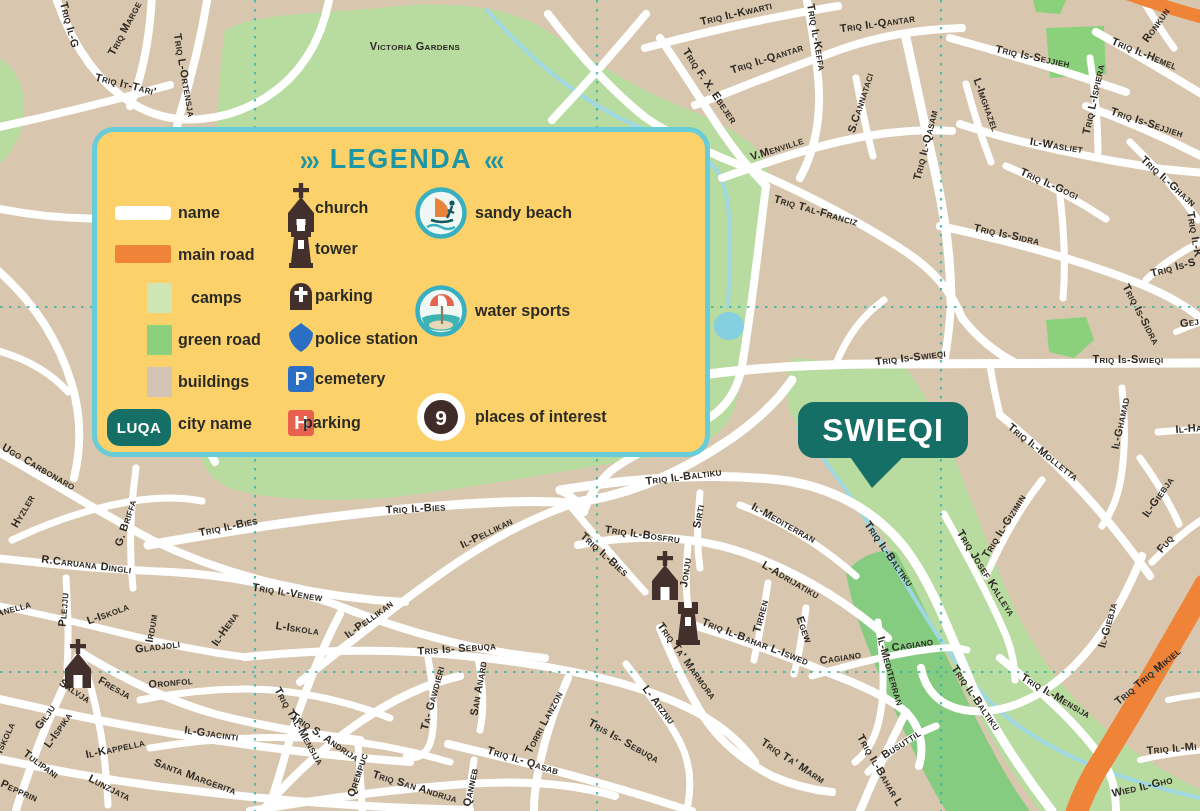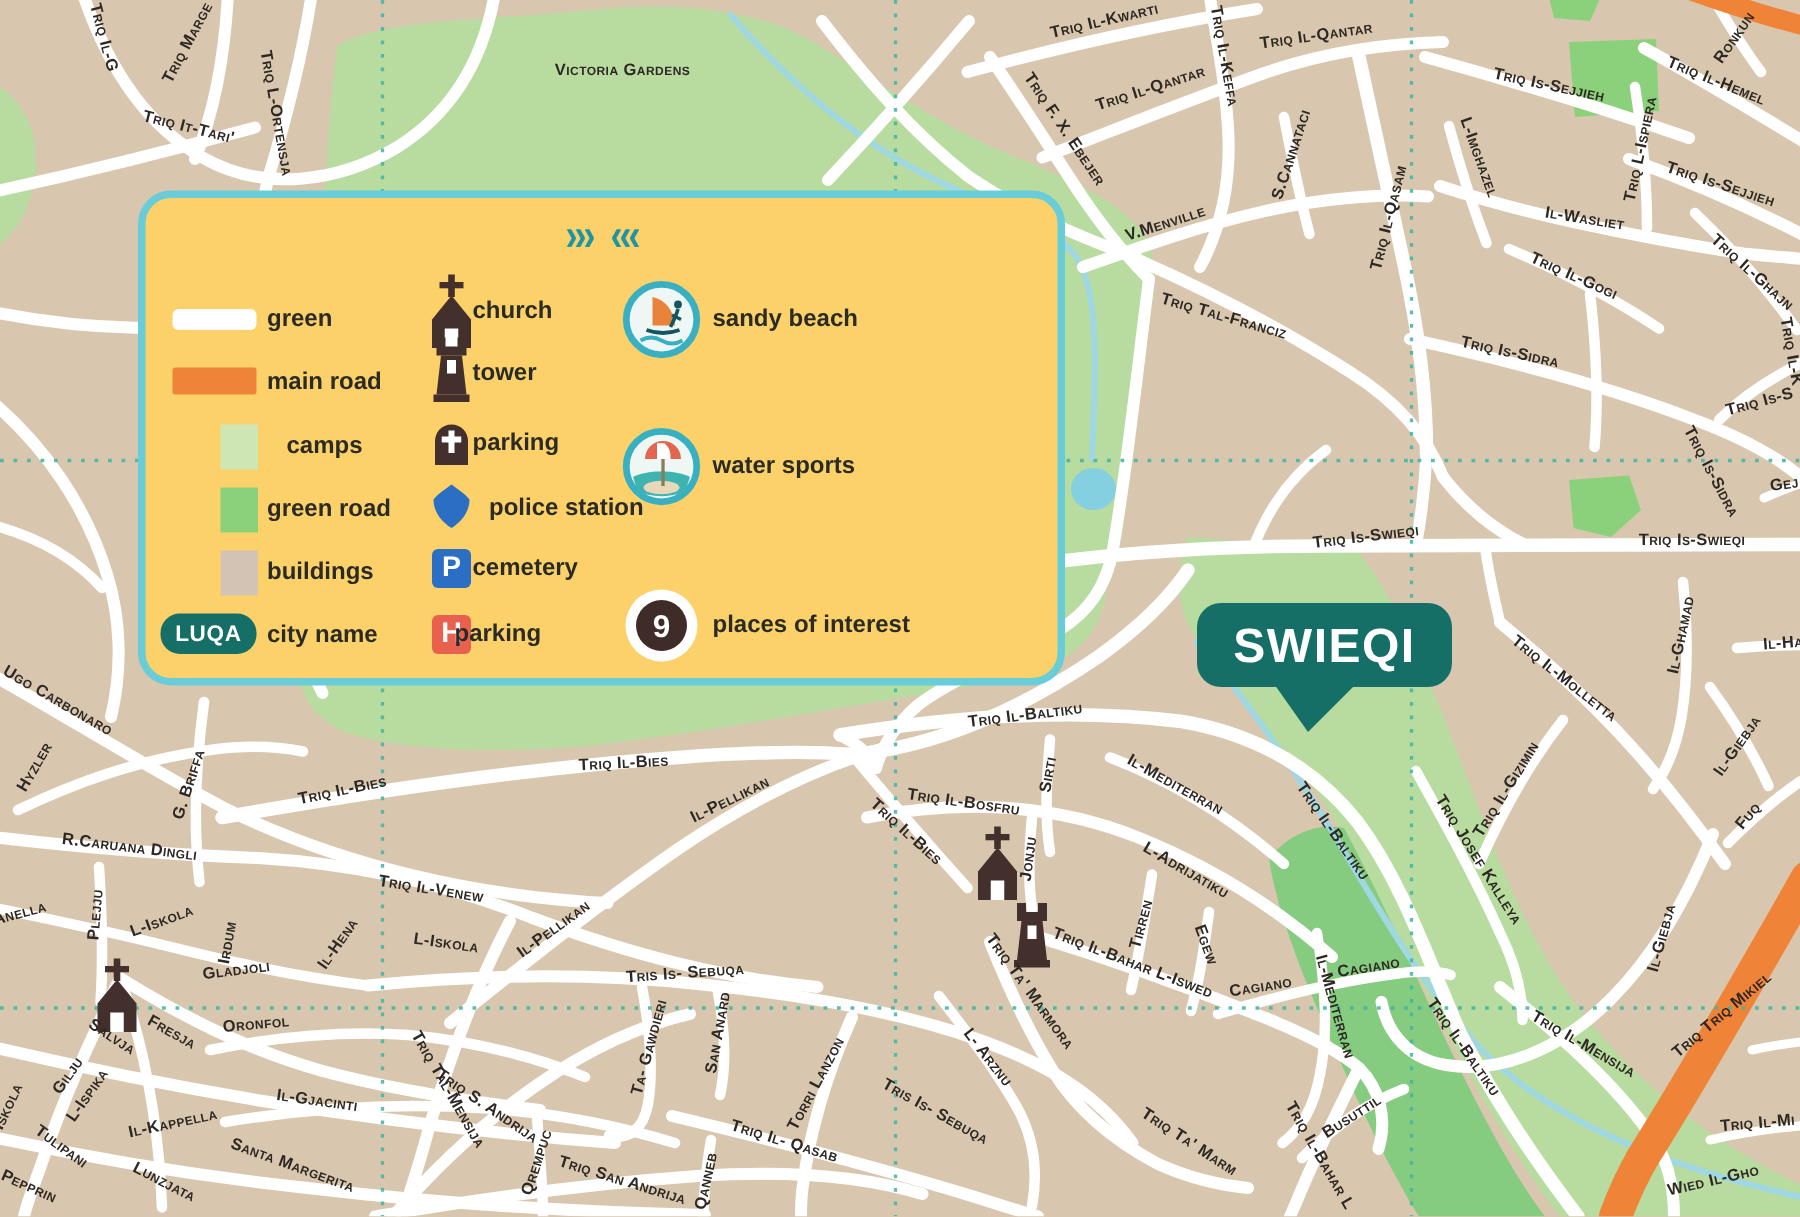--- a/index.html
+++ b/index.html
@@ -16,21 +16,21 @@
   #legend .title-row .chev{font-size:24px;font-weight:bold;letter-spacing:-2px;transform:scaleY(1.25);}
   #legend .title-row .ttl{font-size:27px;font-weight:bold;letter-spacing:1.5px;}
   .lg-label{position:absolute;font-size:16px;font-weight:600;color:#2b2b26;
             line-height:20px;white-space:nowrap;}
   .swatch{position:absolute;}
   .sw-road{left:18px;top:74px;width:56px;height:14px;background:#fff;border-radius:4px;}
   .sw-main{left:18px;top:113px;width:56px;height:18px;background:#ef8338;border-radius:2px;}
   .sw-camps{left:50px;top:151px;width:25px;height:30px;background:#cde6b4;}
   .sw-green{left:50px;top:193px;width:25px;height:30px;background:#8bd17b;}
   .sw-bldg{left:50px;top:235px;width:25px;height:30px;background:#d2c3b4;}
-  .city-badge{left:10px;top:277px;width:64px;height:27px;background:#156f66;border-radius:13px;
+  .city-badge{left:10px;top:277px;width:64px;height:37px;background:#156f66;border-radius:13px;
               display:flex;align-items:center;justify-content:center;color:#fff;
               font-size:15px;font-weight:bold;letter-spacing:.5px;}
   .lg-icon{position:absolute;}
   .letter-box{position:absolute;width:26px;height:26px;border-radius:4px;display:flex;
               align-items:center;justify-content:center;color:#fff;font-size:19px;font-weight:bold;}
   .box-hospital{left:191px;top:234px;background:#2b6fc4;}
   .box-parking{left:191px;top:278px;background:#e8614e;}
   
   .badge-text{font-family:"Liberation Sans",sans-serif;font-weight:bold;}
 </style>
@@ -300,31 +300,32 @@
   <g id="city-badge">
     <rect x="798" y="402" width="170" height="56" rx="16" fill="#156f66"></rect>
     <polygon points="848,454 906,454 872,488" fill="#156f66"></polygon>
     <text class="badge-text" x="883" y="441" text-anchor="middle" font-size="32" letter-spacing="1" fill="#ffffff">SWIEQI</text>
   </g>
 </svg>
 
 <div id="legend">
   <div class="title-row">
     <span class="chev">›››</span>
+    <span class="ttl">LEGENDA</span>
     <span class="chev">‹‹‹</span>
   </div>
 
   <div class="swatch sw-road"></div>
   <div class="swatch sw-main"></div>
   <div class="swatch sw-camps"></div>
   <div class="swatch sw-green"></div>
   <div class="swatch sw-bldg"></div>
   <div class="swatch city-badge">LUQA</div>
 
-  <div class="lg-label" style="left:81px;top:71px">green</div>
+  <div class="lg-label" style="left:81px;top:71px">name</div>
   <div class="lg-label" style="left:81px;top:113px">main road</div>
   <div class="lg-label" style="left:94px;top:156px">camps</div>
   <div class="lg-label" style="left:81px;top:198px">green road</div>
   <div class="lg-label" style="left:81px;top:240px">buildings</div>
   <div class="lg-label" style="left:81px;top:282px">city name</div>
 
   <svg class="lg-icon" style="left:181px;top:49px" width="46" height="54">
         <use href="#icon-church" transform="translate(23,29)"></use>
       </svg>
   <svg class="lg-icon" style="left:184px;top:91px" width="40" height="50">
@@ -335,21 +336,21 @@
       </svg>
   <svg class="lg-icon" style="left:187px;top:190px" width="34" height="34">
         <use href="#icon-police" transform="translate(17,15)"></use>
       </svg>
   <div class="letter-box box-hospital">P</div>
   <div class="letter-box box-parking">H</div>
 
   <div class="lg-label" style="left:218px;top:66px">church</div>
   <div class="lg-label" style="left:218px;top:107px">tower</div>
   <div class="lg-label" style="left:218px;top:154px">parking</div>
-  <div class="lg-label" style="left:229px;top:197px">police station</div>
+  <div class="lg-label" style="left:218px;top:197px">police station</div>
   <div class="lg-label" style="left:218px;top:237px">cemetery</div>
   <div class="lg-label" style="left:206px;top:281px">parking</div>
 
   <svg class="lg-icon" style="left:317px;top:54px" width="54" height="54">
     <circle cx="27" cy="27" r="23.5" fill="#eef7f3" stroke="#39b0c2" stroke-width="4.5"></circle>
     <path d="M 21,12 C 30,14 35,21 36,31 L 21,31 Z" fill="#e8833c"></path>
     <circle cx="38" cy="17" r="2.6" fill="#14565e"></circle>
     <path d="M 38,20 C 37,24 35,28 33,32" stroke="#14565e" stroke-width="2.4" fill="none"></path>
     <path d="M 34,24 L 40,27" stroke="#14565e" stroke-width="2.2" fill="none"></path>
     <path d="M 17,34 Q 28,38 39,34" stroke="#14565e" stroke-width="2.5" fill="none"></path>

